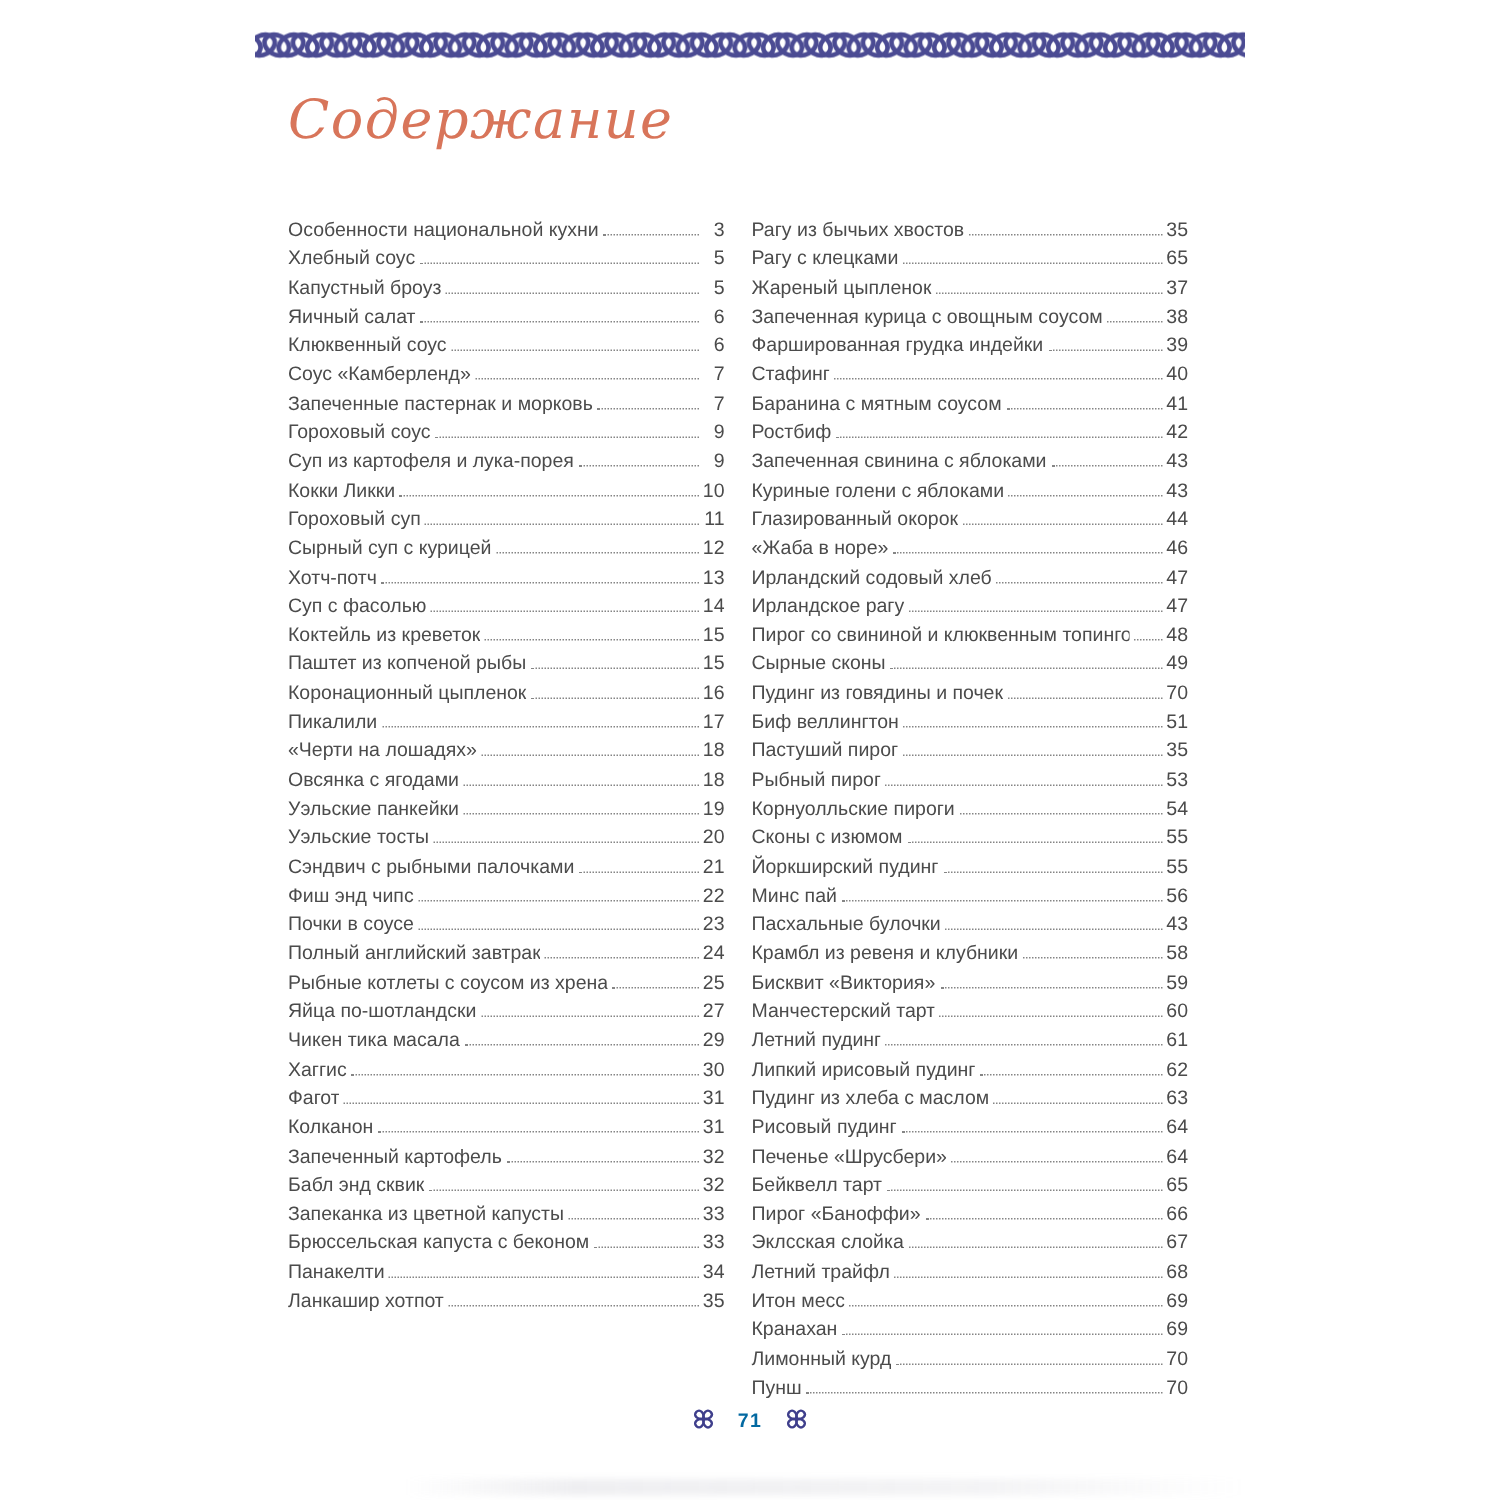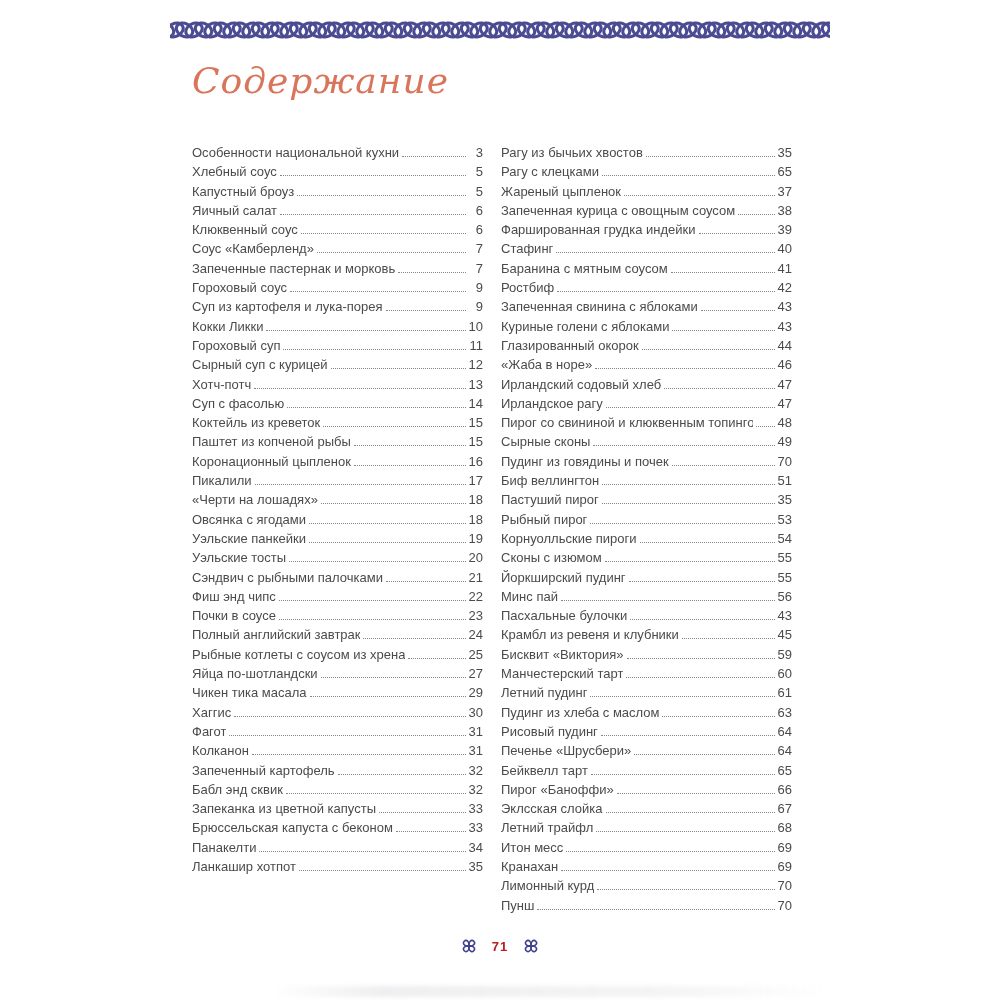--- a/index.html
+++ b/index.html
@@ -17,21 +17,21 @@
   }
 
   .toc { position: absolute; left: 192px; top: 145px; width: 600px; display: flex; gap: 18px; }
   .toc-col { width: 291px; }
   .toc-row { display: flex; align-items: baseline; height: 19.3px; font-size: 13px; color: #4b4b4b; white-space: nowrap; }
   .toc-title { flex: 0 0 auto; overflow: hidden; max-width: 252px; }
   .dot-leader { flex: 1 1 auto; border-bottom: 1.6px dotted #858585; margin: 0 3px 3px 3px; min-width: 8px; }
   .toc-page { flex: 0 0 auto; text-align: right; min-width: 14px; }
 
   .footer { position: absolute; left: 0; top: 937px; width: 1000px; display: flex; justify-content: center; align-items: center; gap: 14px; }
-  .footer-page-number { font-size: 13px; font-weight: bold; color: #b91c1c; letter-spacing: 1px; }
+  .footer-page-number { font-size: 13px; font-weight: bold; color: #0369a1; letter-spacing: 1px; }
   .knot-icon { width: 18px; height: 18px; display: inline-block; }
 
   .bottom-ghost {
     position: absolute; left: 270px; top: 986px; width: 560px; height: 11px;
     background: linear-gradient(90deg, rgba(170,170,180,0.00), rgba(165,165,178,0.18) 20%, rgba(165,165,178,0.12) 70%, rgba(170,170,180,0.00));
     filter: blur(2px);
   }
 </style>
 </head>
 <body>
@@ -438,41 +438,46 @@
 
         <div class="toc-row">
           <span class="toc-title">Пасхальные булочки</span>
           <span class="dot-leader"></span>
           <span class="toc-page">43</span>
         </div>
 
         <div class="toc-row">
           <span class="toc-title">Крамбл из ревеня и клубники</span>
           <span class="dot-leader"></span>
-          <span class="toc-page">45</span>
+          <span class="toc-page">58</span>
         </div>
 
         <div class="toc-row">
           <span class="toc-title">Бисквит «Виктория»</span>
           <span class="dot-leader"></span>
           <span class="toc-page">59</span>
         </div>
 
         <div class="toc-row">
           <span class="toc-title">Манчестерский тарт</span>
           <span class="dot-leader"></span>
           <span class="toc-page">60</span>
         </div>
 
         <div class="toc-row">
           <span class="toc-title">Летний пудинг</span>
           <span class="dot-leader"></span>
           <span class="toc-page">61</span>
         </div>
 
+        <div class="toc-row">
+          <span class="toc-title">Липкий ирисовый пудинг</span>
+          <span class="dot-leader"></span>
+          <span class="toc-page">62</span>
+        </div>
 
         <div class="toc-row">
           <span class="toc-title">Пудинг из хлеба с маслом</span>
           <span class="dot-leader"></span>
           <span class="toc-page">63</span>
         </div>
 
         <div class="toc-row">
           <span class="toc-title">Рисовый пудинг</span>
           <span class="dot-leader"></span>

